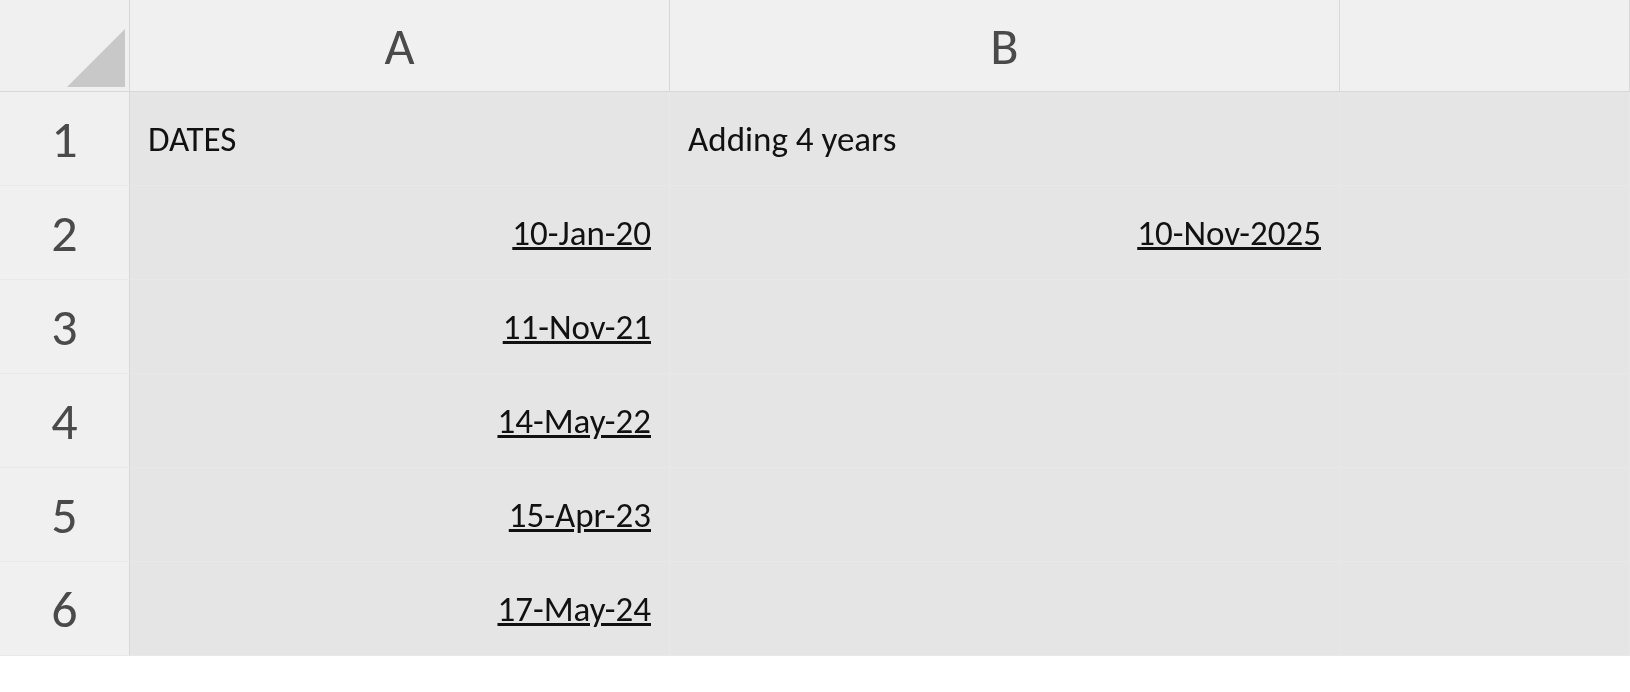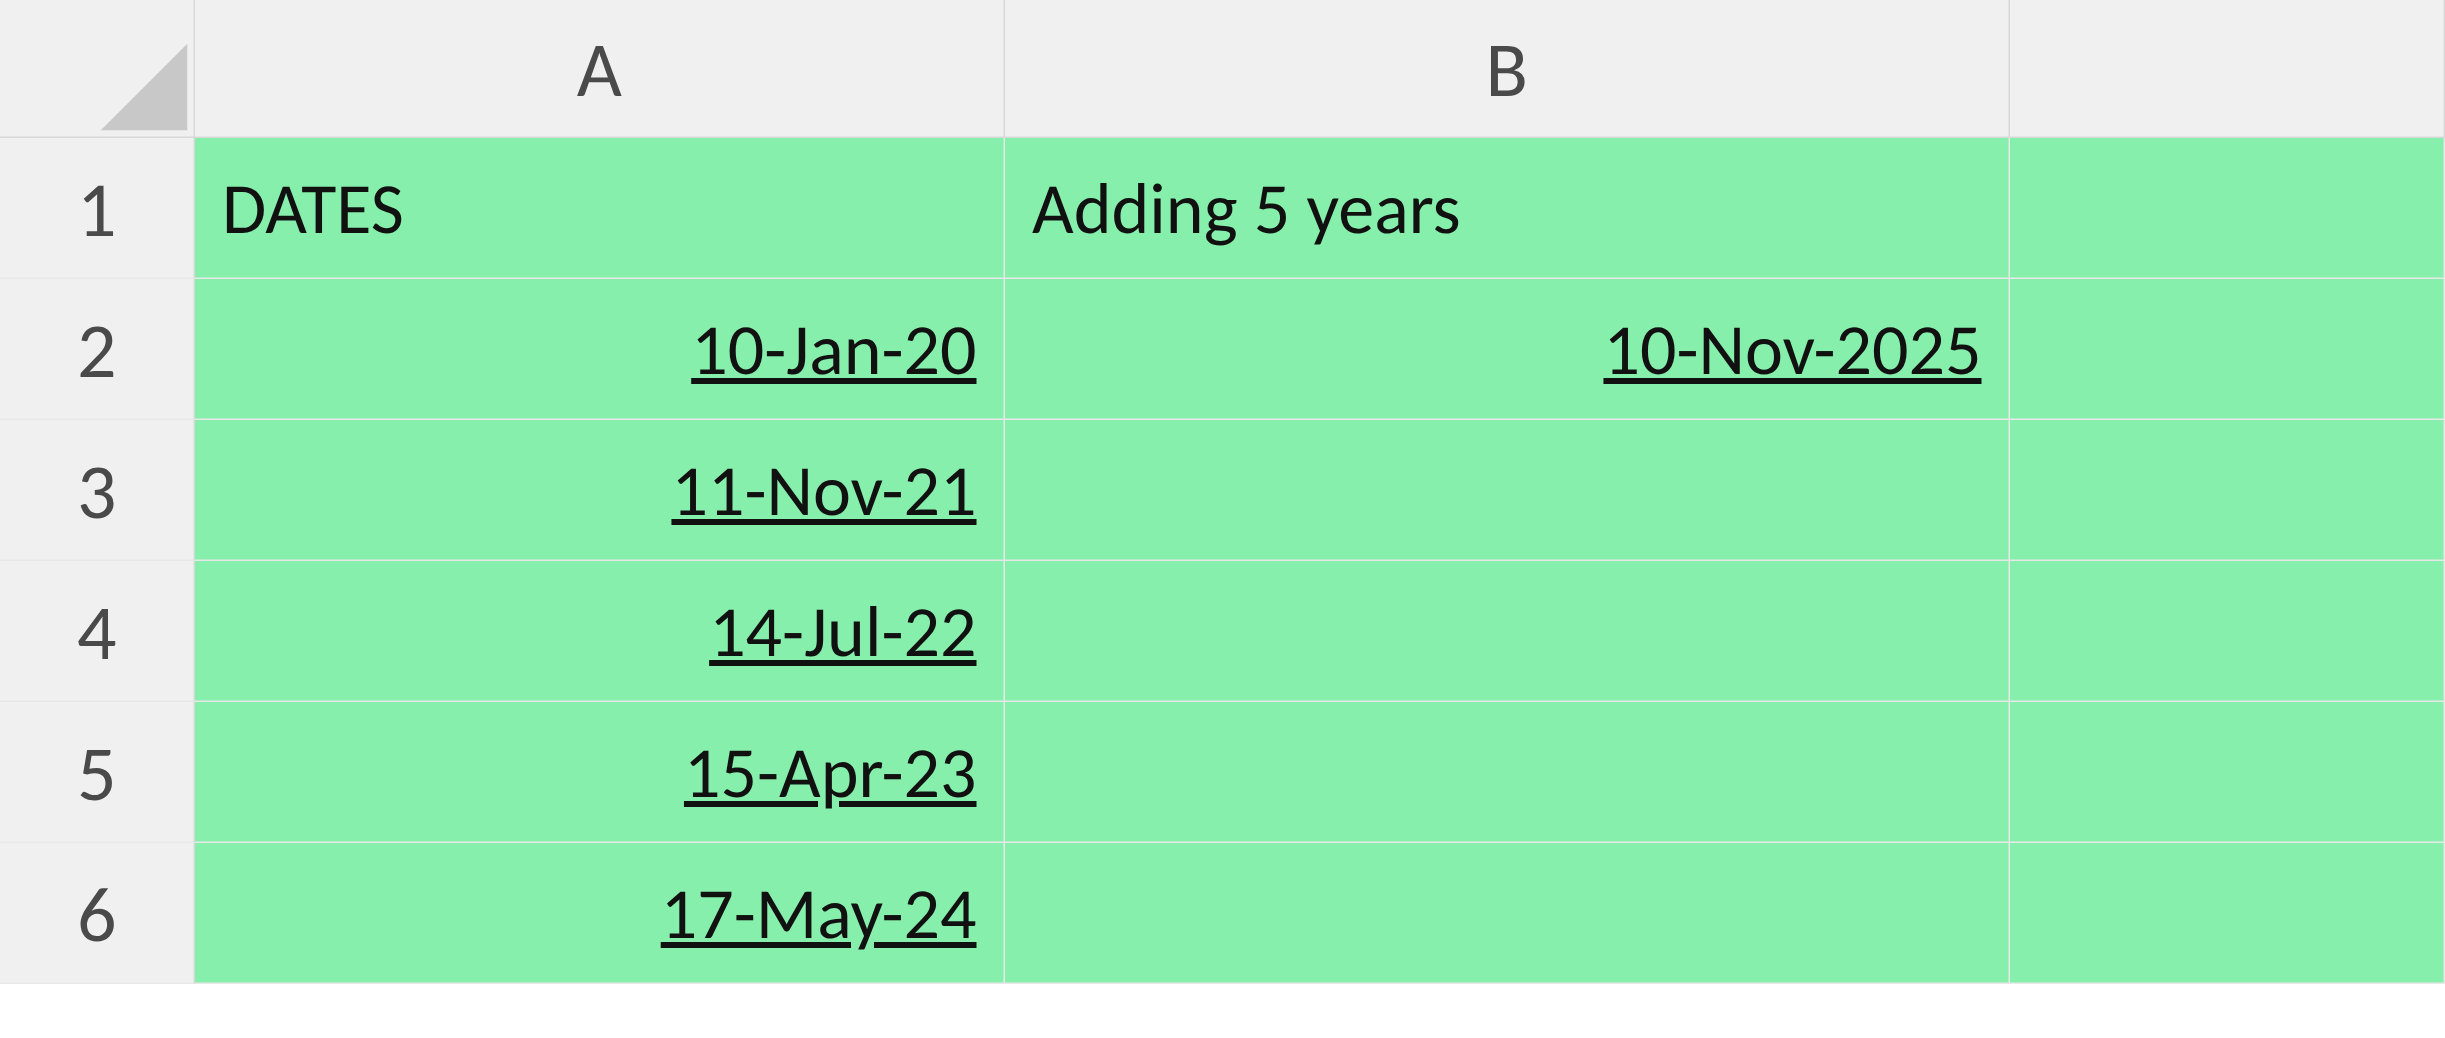--- a/index.html
+++ b/index.html
@@ -45,24 +45,24 @@
     color: #4a4a4a;
     border-right: 1px solid #d8d8d8;
     border-bottom: 1px solid #e8e8e8;
     user-select: none;
   }
   .cell {
     border-right: 1px solid #e8e8e8;
     border-bottom: 1px solid #e8e8e8;
     display: flex;
     align-items: center;
-    font-size: 48px;
+    font-size: 35px;
     color: #111;
     padding: 0 18px;
-    background: #86efac;
+    background: #e5e5e5;
     overflow: hidden;
     white-space: nowrap;
   }
   .left  { justify-content: flex-start; }
   .right { justify-content: flex-end; text-decoration: underline; }
 </style>
 </head>
 <body>
 
 <div class="sheet">
@@ -71,35 +71,35 @@
     <svg width="58" height="58" viewBox="0 0 58 58">
       <polygon points="58,0 58,58 0,58" fill="#c8c8c8"></polygon>
     </svg>
   </div>
   <div class="hdr">A</div>
   <div class="hdr">B</div>
   <div class="hdr"></div>
 
   <div class="rowhdr">1</div>
   <div class="cell left">DATES</div>
-  <div class="cell left">Adding 5 years</div>
+  <div class="cell left">Adding 4 years</div>
   <div class="cell left"></div>
 
   <div class="rowhdr">2</div>
   <div class="cell right">10-Jan-20</div>
   <div class="cell right">10-Nov-2025</div>
   <div class="cell left"></div>
 
   <div class="rowhdr">3</div>
   <div class="cell right">11-Nov-21</div>
   <div class="cell right"></div>
   <div class="cell left"></div>
 
   <div class="rowhdr">4</div>
-  <div class="cell right">14-Jul-22</div>
+  <div class="cell right">14-May-22</div>
   <div class="cell right"></div>
   <div class="cell left"></div>
 
   <div class="rowhdr">5</div>
   <div class="cell right">15-Apr-23</div>
   <div class="cell right"></div>
   <div class="cell left"></div>
 
   <div class="rowhdr">6</div>
   <div class="cell right">17-May-24</div>

